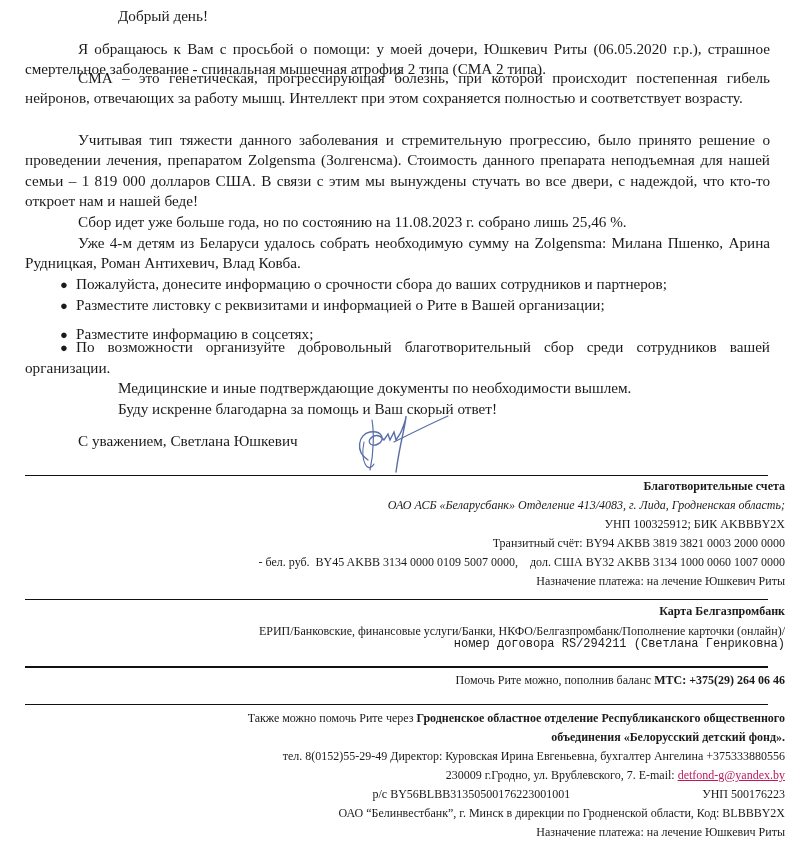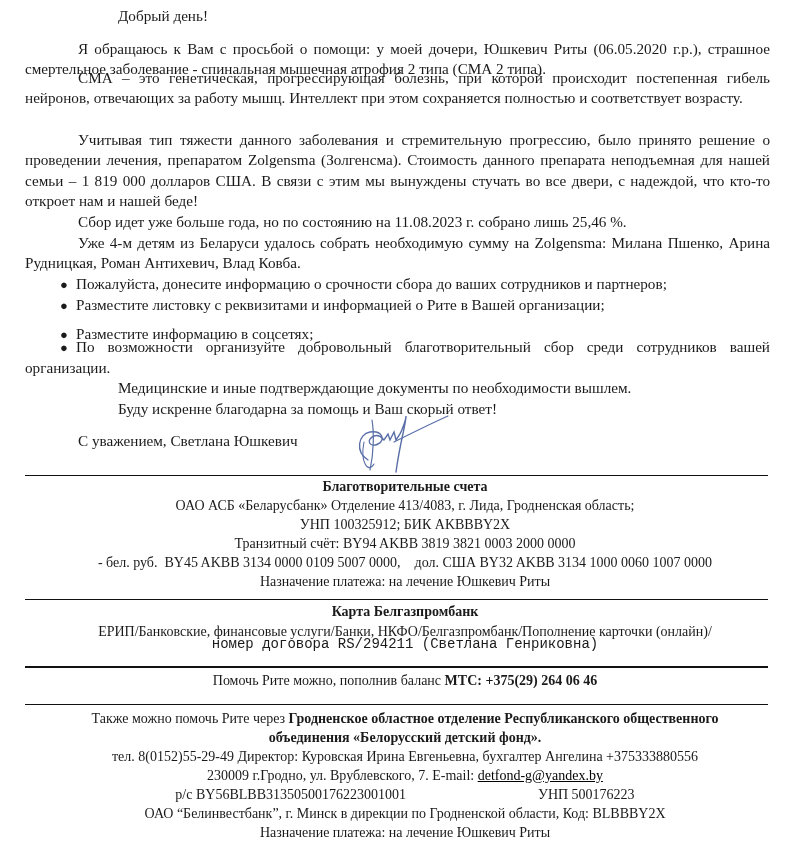--- a/index.html
+++ b/index.html
@@ -14,22 +14,22 @@
     line-height: 20.4px; text-align: justify; margin: 0;
   }
   .indent { text-indent: 53px; }
   .ind-only { left: 78px; width: 692px; margin-left: 40px; }
   .b { font-weight: bold; }
   .bullet-row { position: absolute; left: 25px; width: 745px; line-height: 20.4px; text-align: justify; }
   .bullet-row .dot { display: inline-block; width: 16px; margin-left: 35px; font-size: 13px; }
   .bullet-row.wrap { text-indent: 0; }
   .rule { position: absolute; left: 25px; width: 743px; background: #111; height: 1px; }
   .rule.thick { height: 2px; }
-  .small { font-size: 14px; line-height: 19.5px; text-align: center; width: 760px; }
-  .link { color: #000000; text-decoration: underline; }
+  .small { font-size: 12px; line-height: 19.5px; text-align: right; width: 760px; }
+  .link { color: #be185d; text-decoration: underline; }
   .signature { position: absolute; left: 350px; top: 412px; width: 110px; height: 65px; }
   .sig-text { position: absolute; left: 78px; top: 431px; line-height: 20px; }
 </style>
 </head>
 <body>
 
 <div class="page">
 
   <p class="p ind-only" style="top:6px;">Добрый день!</p>
   <p class="p indent" style="top:39px;">Я обращаюсь к Вам с просьбой о помощи: у моей дочери, Юшкевич Риты (06.05.2020 г.р.), страшное смертельное заболевание - спинальная мышечная атрофия 2 типа (СМА 2 типа).</p>
@@ -62,21 +62,21 @@
     <path d="M18 48 C5 40, 8 22, 20 20 C32 18, 36 28, 28 32 C20 36, 15 28, 24 24 C30 22, 32 26, 34 28 L38 22 L40 28 L44 20 L46 28 L50 22 C52 18, 56 8, 56 4 C56 12, 50 30, 46 60" fill="none" stroke="#5a6fa8" stroke-width="1.4" stroke-linecap="round"></path>
     <path d="M22 8 C24 20, 24 40, 20 58" fill="none" stroke="#5a6fa8" stroke-width="1.2" stroke-linecap="round"></path>
     <path d="M44 30 C60 22, 80 12, 98 4" fill="none" stroke="#5a6fa8" stroke-width="1.2" stroke-linecap="round"></path>
     <path d="M14 30 C10 50, 18 62, 24 52" fill="none" stroke="#5a6fa8" stroke-width="1.1" stroke-linecap="round"></path>
   </svg>
 
   <div class="rule" style="top:475px;"></div>
 
   <div>
     <div class="p small b" style="top:477px;">Благотворительные счета</div>
-    <div class="p small" style="top:496px;">ОАО АСБ «Беларусбанк» Отделение 413/4083, г. Лида, Гродненская область;</div>
+    <div class="p small" style="top:496px;font-style:italic;">ОАО АСБ «Беларусбанк» Отделение 413/4083, г. Лида, Гродненская область;</div>
     <div class="p small" style="top:515px;">УНП 100325912; БИК AKBBBY2X</div>
     <div class="p small" style="top:534px;">Транзитный счёт: BY94 AKBB 3819 3821 0003 2000 0000</div>
     <div class="p small" style="top:553px;white-space:pre;">- бел. руб.  BY45 AKBB 3134 0000 0109 5007 0000,    дол. США BY32 AKBB 3134 1000 0060 1007 0000</div>
     <div class="p small" style="top:572px;">Назначение платежа: на лечение Юшкевич Риты</div>
   </div>
 
   <div class="rule" style="top:599px;"></div>
 
   <div>
     <div class="p small b" style="top:602px;">Карта Белгазпромбанк</div>

